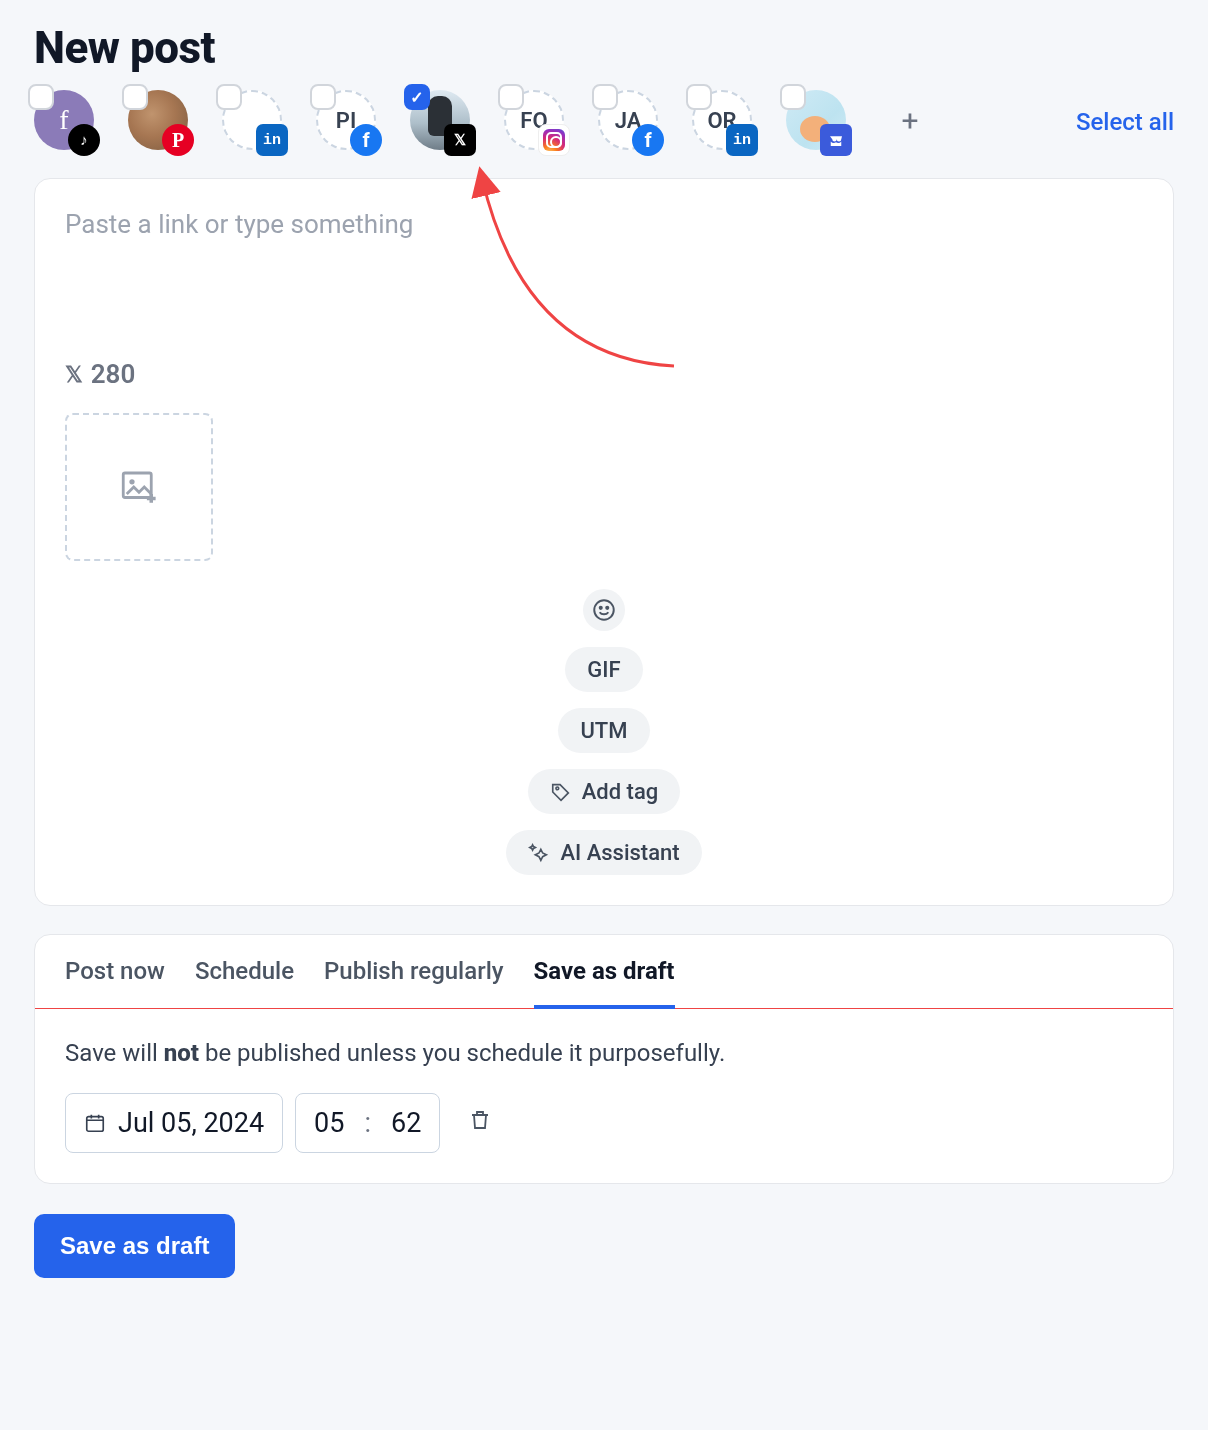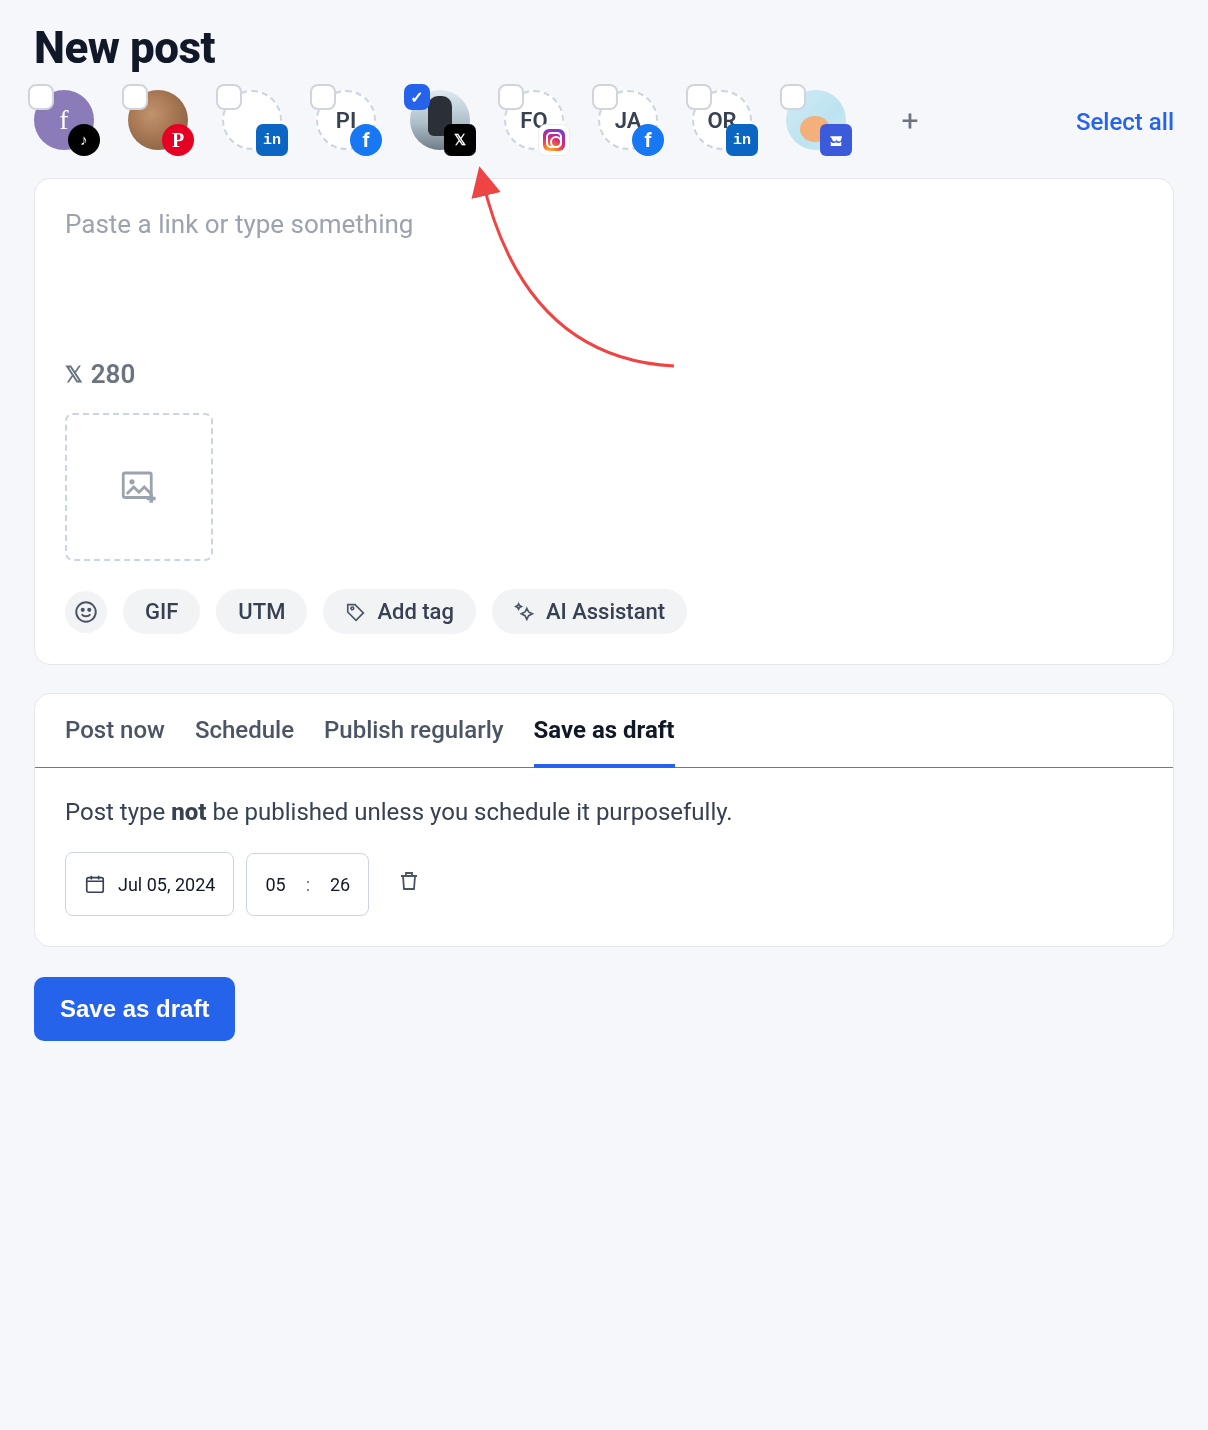--- a/index.html
+++ b/index.html
@@ -144,21 +144,21 @@
     .x-glyph { font-size: 22px; font-weight: 900; color: #6b7280; letter-spacing:-2px;}
     .media-drop {
       margin-top: 24px;
       width: 148px; height: 148px;
       border: 2px dashed #cbd5e1;
       border-radius: 8px;
       display: flex; align-items: center; justify-content: center;
       color: #9ca3af;
       cursor: pointer;
     }
-    .chip-row { display: flex; gap: 16px; margin-top: 28px; align-items: center;}
+    .chip-row { display: flex; gap: 16px; margin-top: 28px; align-items: center; flex-direction: column;}
     .chip {
       background: #f1f3f5;
       border-radius: 999px;
       padding: 10px 22px;
       font-size: 22px;
       font-weight: 500;
       color: #374151;
       display: flex; align-items: center; gap: 10px;
       cursor: pointer;
     }
@@ -177,22 +177,22 @@
       border-bottom: 4px solid #2563eb;
       margin-bottom: -1px;
     }
     .tab-body { padding: 30px; }
     .note { font-size: 24px; color: #374151; margin-bottom: 26px;}
     .note b { font-weight: 800; }
     .sched-row { display: flex; gap: 12px; align-items: center;}
     .field {
       border: 1px solid #cbd5e1;
       border-radius: 8px;
-      padding: 20px 18px;
-      font-size: 18px;
+      padding: 13px 18px;
+      font-size: 27px;
       display: flex; align-items: center; gap: 12px;
       background: #fff;
     }
     .time-field .sep { margin: 0 8px; color:#6b7280;}
     .trash {
       color: #6b7280; font-size: 24px; cursor: pointer; padding: 8px 16px;
     }
     .actions { display: flex; gap: 24px; margin-top: 30px;}
     .btn {
       border-radius: 10px;
@@ -334,34 +334,34 @@
 
 <div class="card">
   <div class="tabs">
     <div class="tab">Post now</div>
     <div class="tab">Schedule</div>
     <div class="tab">Publish regularly</div>
     <div class="tab active">Save as draft</div>
   </div>
   <div class="tab-body">
     <p class="note">
-      <span>Post type </span><b>not</b><span> be published unless you schedule it purposefully.</span>
+      <span>Save will </span><b>not</b><span> be published unless you schedule it purposefully.</span>
     </p>
     <div class="sched-row">
       <div class="field">
         <svg width="22" height="22" viewBox="0 0 24 24" fill="none" stroke="#374151" stroke-width="1.8">
             <rect x="3" y="5" width="18" height="16" rx="2"></rect>
             <path d="M3 9h18M8 3v4M16 3v4"></path>
           </svg>
         <span>Jul 05, 2024</span>
       </div>
       <div class="field time-field">
         <span>05</span>
         <span class="sep">:</span>
-        <span>26</span>
+        <span>62</span>
       </div>
       <div class="trash">
         <svg width="24" height="24" viewBox="0 0 24 24" fill="none" stroke="#4b5563" stroke-width="1.8">
             <path d="M4 7h16M9 7V4h6v3M6 7l1 13h10l1-13"></path>
           </svg>
       </div>
     </div>
   </div>
 </div>
 

